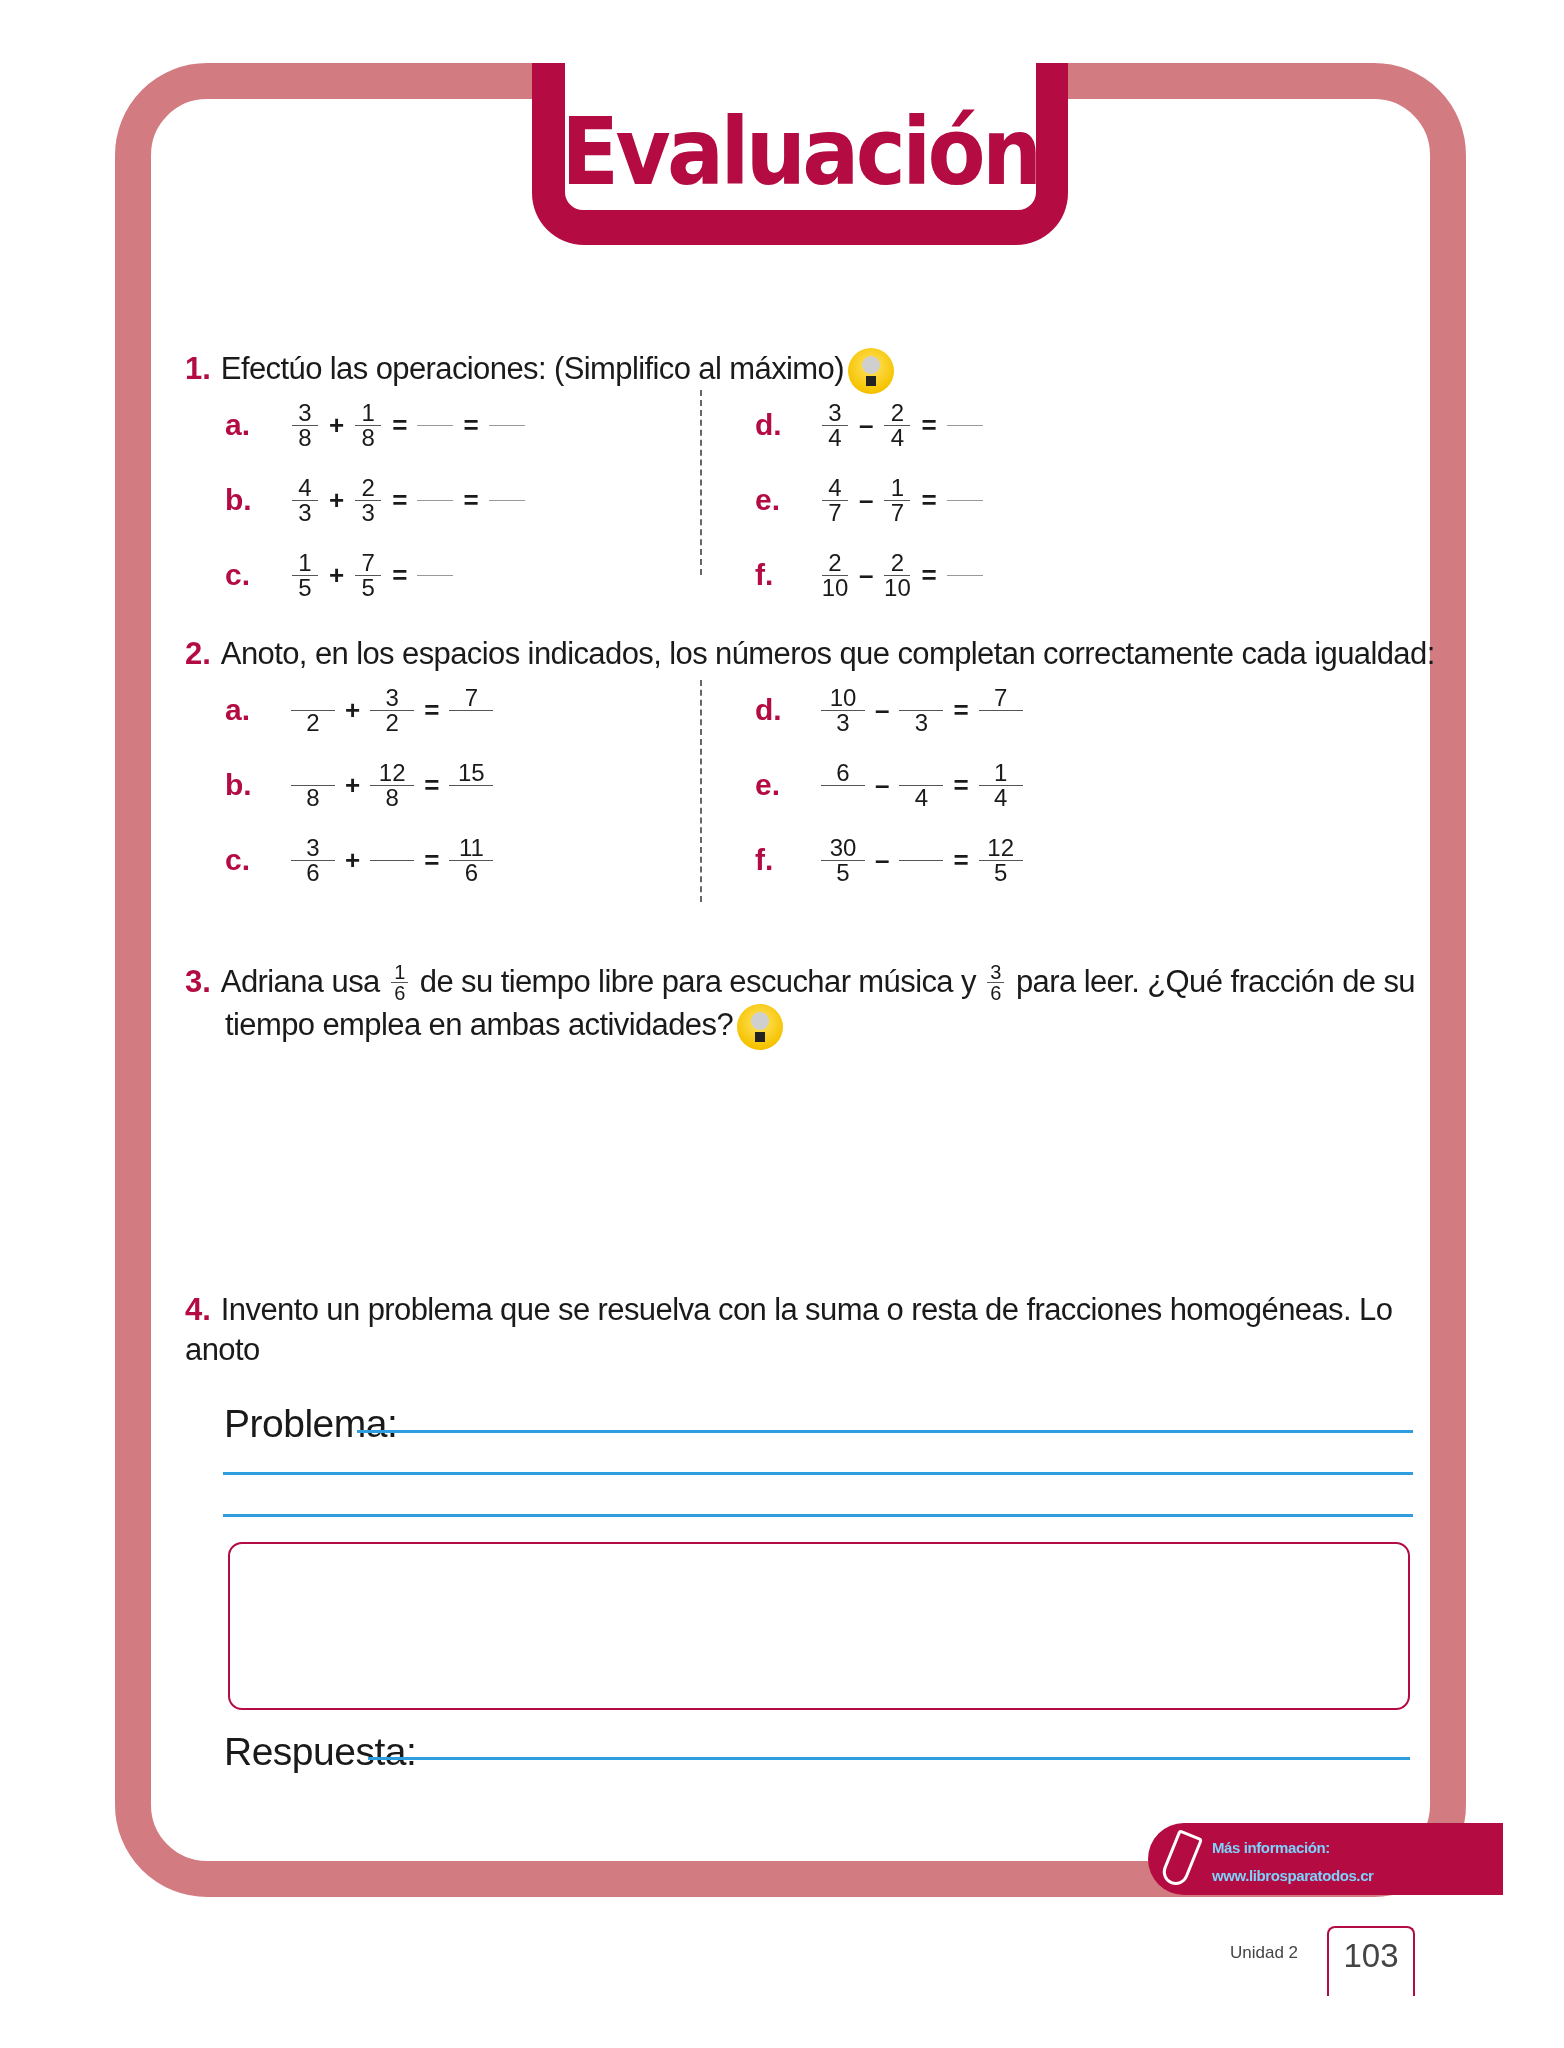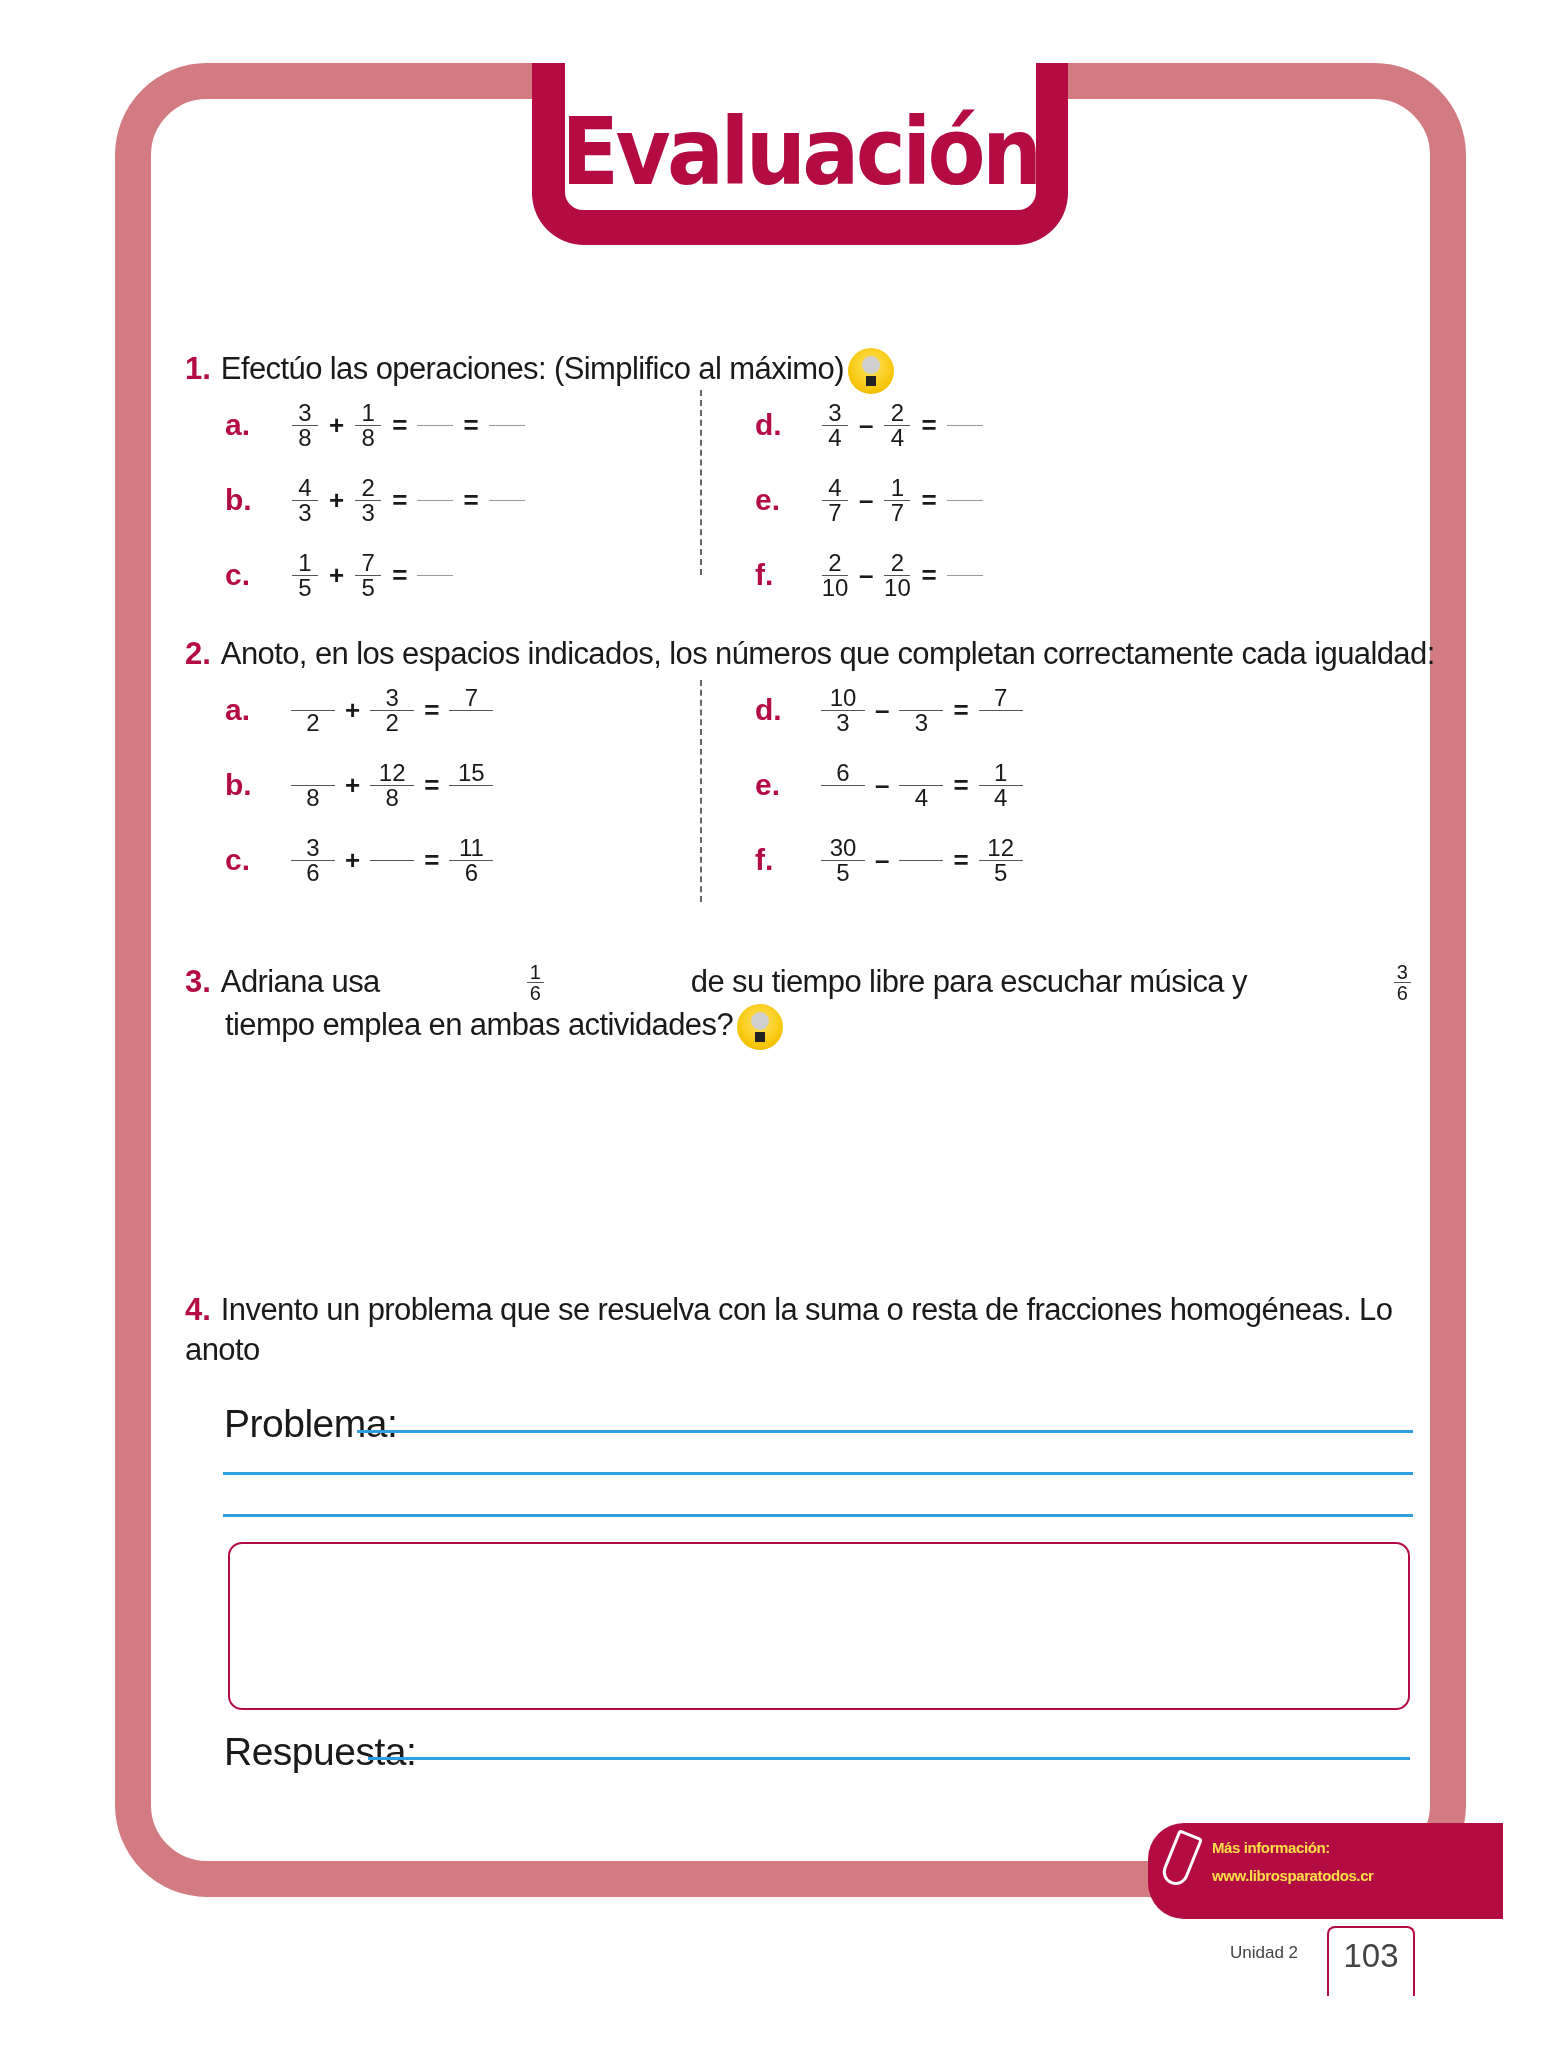--- a/index.html
+++ b/index.html
@@ -44,22 +44,22 @@
 
   .ifrac { display: inline-flex; flex-direction: column; align-items: center; font-size: 20px;
            line-height: 20px; vertical-align: middle; margin: 0 4px; }
   .ifrac .n { border-bottom: 1.5px solid #555; padding: 0 3px; }
 
   .line-lbl { position: absolute; font-size: 39px; letter-spacing: -0.5px; }
   .hline { position: absolute; height: 3px; background: #2f9ee0; }
   .answer-box { position: absolute; left: 228px; top: 1542px; width: 1182px; height: 168px;
                 box-sizing: border-box; border: 2.5px solid #b30b42; border-radius: 14px; }
 
-  .info-banner { position: absolute; left: 1148px; top: 1823px; width: 355px; height: 96px;
-                 background: #b30b42; border-radius: 36px 0 0 36px; color: #fde047; }
+  .info-banner { position: absolute; left: 1148px; top: 1823px; width: 355px; height: 72px;
+                 background: #b30b42; border-radius: 36px 0 0 36px; color: #7dd3fc; }
   .pencil { position: absolute; left: 20px; top: 9px; width: 26px; height: 54px;
             border: 3px solid #fff; border-radius: 4px 4px 14px 14px; transform: rotate(22deg);
             box-sizing: border-box; }
   .info-title, .info-url { position: absolute; left: 64px; font-size: 15px; font-weight: bold; letter-spacing: -0.4px; }
   .info-title { top: 16px; }
   .info-url { top: 44px; }
 
   .unit { position: absolute; left: 1230px; top: 1943px; font-size: 17px; color: #444; }
   .pagebox { position: absolute; left: 1327px; top: 1926px; width: 88px; height: 70px;
              border: 2.5px solid #b30b42; border-bottom: none; border-radius: 8px 8px 0 0;
@@ -288,20 +288,21 @@
     <span><span class="qnum">3.</span><span class="qtext">Adriana usa</span></span>
     <span class="ifrac">
         <span class="n">1</span>
         <span class="d">6</span>
       </span>
     <span class="qtext">de su tiempo libre para escuchar música y</span>
     <span class="ifrac">
         <span class="n">3</span>
         <span class="d">6</span>
       </span>
+    <span class="qtext">para leer. ¿Qué fracción de su</span>
   </div>
   <div style="padding-left:40px; margin-top:2px;"><span class="qtext">tiempo emplea en ambas actividades?</span><span class="bulb"></span></div>
 </div>
 
 <div class="q" style="left:185px; top:1290px; width:1230px;">
   <div><span class="qnum">4.</span><span class="qtext">Invento un problema que se resuelva con la suma o resta de fracciones homogéneas. Lo anoto</span></div>
 </div>
 
 <div class="line-lbl" style="left:224px; top:1402px;">Problema:</div>
 <div class="hline" style="left:357px; top:1430px; width:1056px;"></div>

